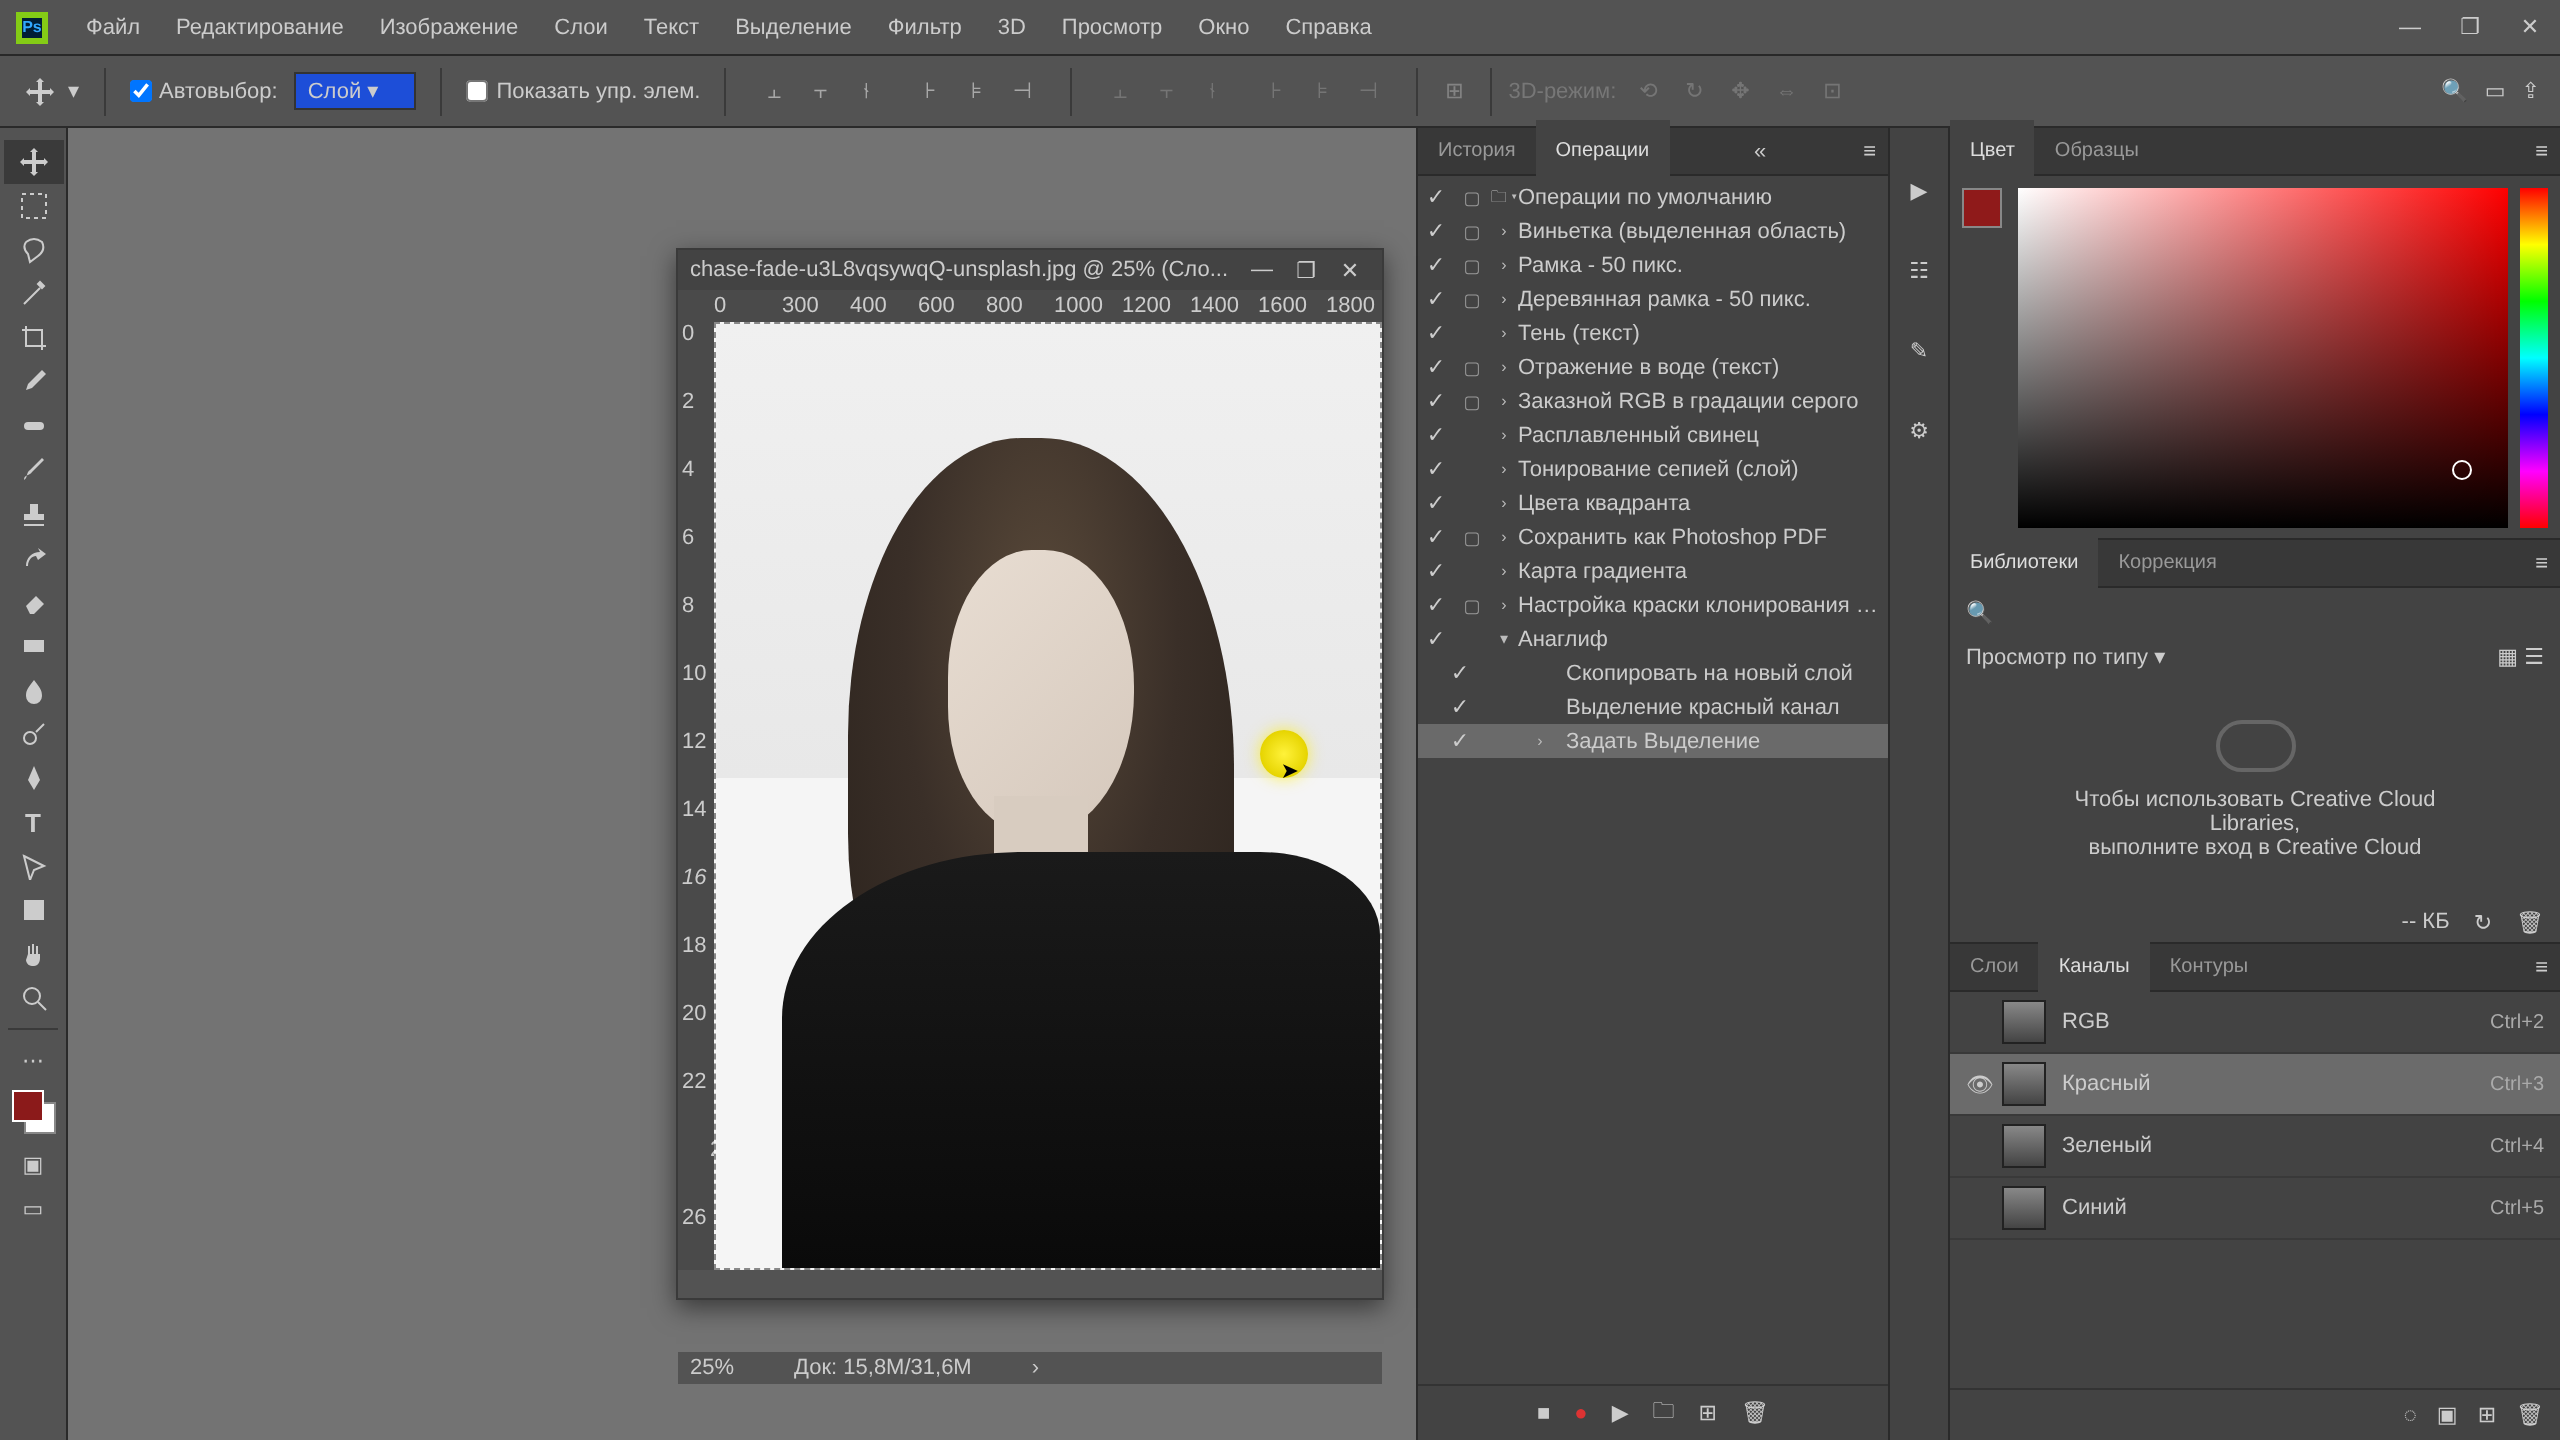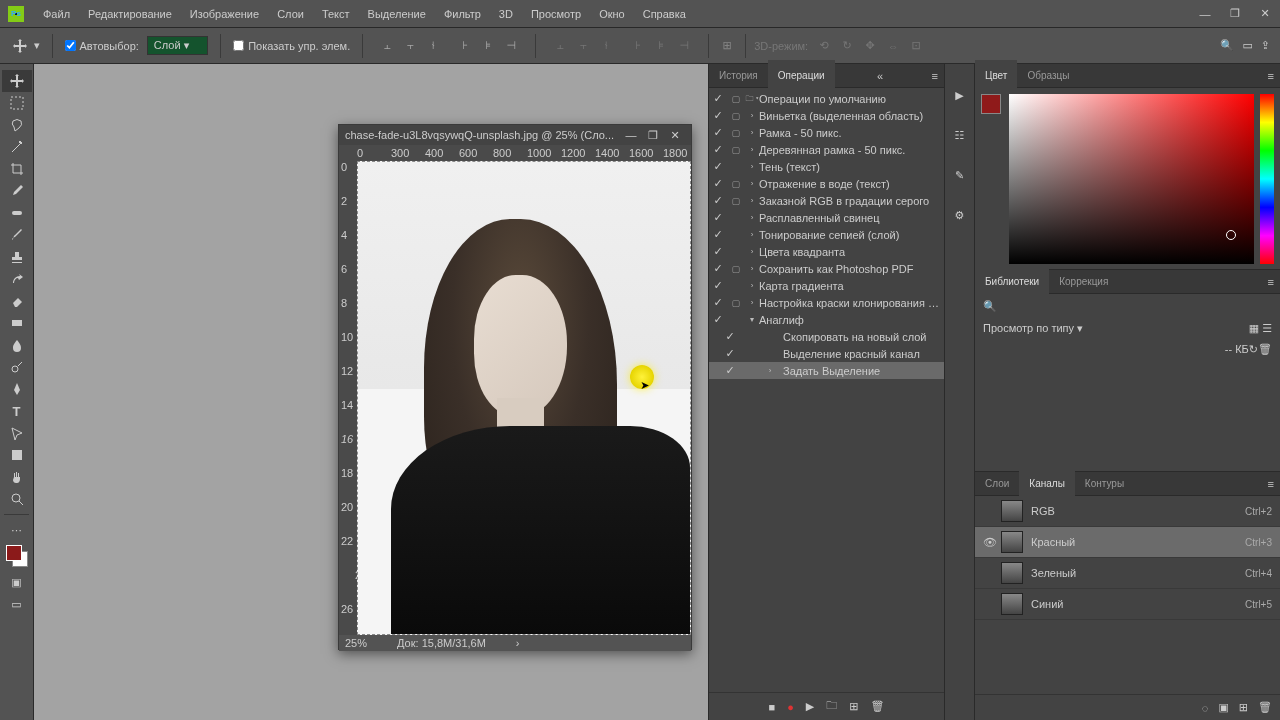--- a/index.html
+++ b/index.html
@@ -1,57 +1,57 @@
 <!DOCTYPE html>
 <html><head>
 <meta charset="utf-8">
 <style>
 *{margin:0;padding:0;box-sizing:border-box;font-family:Arial,sans-serif;font-size:11px;color:#ccc;}
 body{background:#323232;width:1280px;height:720px;overflow:hidden;}
 .menubar{height:28px;background:#535353;display:flex;align-items:center;padding-left:8px;border-bottom:1px solid #282828;}
-.menubar .ps-icon{width:16px;height:16px;background:#001e36;border:7px solid #84cc16;margin-right:10px;display:flex;align-items:center;justify-content:center;font-size:8px;color:#31a8ff;font-weight:bold;}
+.menubar .ps-icon{width:16px;height:16px;background:#001e36;border:3px solid #84cc16;margin-right:10px;display:flex;align-items:center;justify-content:center;font-size:8px;color:#31a8ff;font-weight:bold;}
 .menubar .menu-item{padding:0 9px;height:100%;display:flex;align-items:center;cursor:pointer;}
 .menubar .window-ctrls{margin-left:auto;display:flex;}
 .menubar .window-ctrls span{width:30px;height:28px;display:flex;align-items:center;justify-content:center;cursor:pointer;}
 .options-bar{height:36px;background:#535353;display:flex;align-items:center;padding:0 10px;border-bottom:1px solid #2a2a2a;}
 .tool-icon{width:20px;height:20px;display:flex;align-items:center;justify-content:center;}
 .options-bar .sep{width:1px;height:24px;background:#3a3a3a;margin:0 8px;}
 .options-bar label{display:flex;align-items:center;gap:4px;margin:0 4px;}
-.options-bar .dropdown{background:#14532d;padding:2px 18px 2px 6px;margin:0 4px;border:1px solid #333;}
+.options-bar .dropdown{background:#1d4ed8;padding:2px 18px 2px 6px;margin:0 4px;border:1px solid #333;}
 .align-group{display:flex;gap:3px;margin:0 6px;}
 .align-btn{width:20px;height:20px;display:flex;align-items:center;justify-content:center;opacity:0.7;}
 .right-icons{margin-left:auto;display:flex;gap:8px;}
 .main{display:flex;height:656px;}
 .toolbar{width:34px;background:#535353;border-right:1px solid #2a2a2a;display:flex;flex-direction:column;padding-top:6px;}
 .toolbar .tool{width:30px;height:22px;margin:0 auto;display:flex;align-items:center;justify-content:center;cursor:pointer;position:relative;}
 .toolbar .tool.active{background:#3a3a3a;}
 .toolbar .divider{height:1px;background:#3a3a3a;margin:4px 4px;}
 .toolbar .swatch{width:22px;height:22px;margin:4px auto;position:relative;}
 .swatch .fg{width:16px;height:16px;background:#8b1a1a;border:1px solid #fff;position:absolute;top:0;left:0;}
 .swatch .bg{width:16px;height:16px;background:#fff;border:1px solid #888;position:absolute;bottom:0;right:0;}
-.workspace{flex:1;background:#a3a3a3;position:relative;}
+.workspace{flex:1;background:#737373;position:relative;}
 .doc-window{position:absolute;left:304px;top:60px;width:354px;height:526px;background:#535353;border:1px solid #3a3a3a;box-shadow:0 4px 12px rgba(0,0,0,0.5);}
 .doc-title{height:20px;background:#434343;display:flex;align-items:center;padding:0 6px;font-size:10px;}
 .doc-title .ctrls{margin-left:auto;display:flex;gap:2px;}
 .doc-title .ctrls span{width:20px;text-align:center;cursor:pointer;}
 .ruler-h{height:16px;background:#4a4a4a;display:flex;font-size:8px;color:#999;position:relative;padding-left:18px;}
 .ruler-h span{position:absolute;top:2px;}
 .canvas-area{display:flex;height:474px;}
 .ruler-v{width:18px;background:#4a4a4a;position:relative;font-size:8px;color:#999;}
 .ruler-v span{position:absolute;left:2px;}
 .canvas{flex:1;background:#f5f5f5;border:1px dashed #888;position:relative;overflow:hidden;}
 .portrait{position:absolute;inset:0;}
 .sky{position:absolute;top:0;left:0;right:0;height:48%;background:linear-gradient(#f0f0f0,#e8e8e8);}
 .hair{position:absolute;top:12%;left:20%;width:58%;height:70%;background:radial-gradient(ellipse at 50% 30%,#5a4a3a,#3a2f28 50%,#2a221c);border-radius:45% 50% 30% 40%;}
 .face{position:absolute;top:24%;left:35%;width:28%;height:30%;background:linear-gradient(135deg,#e8ddd2,#d5c8bc);border-radius:45% 48% 50% 45%;}
 .neck{position:absolute;top:50%;left:42%;width:14%;height:10%;background:#d8ccc0;}
 .body{position:absolute;top:56%;left:10%;right:0;bottom:0;background:linear-gradient(#1a1a1a,#0a0a0a);border-radius:40% 20% 0 0;}
 .highlight{position:absolute;top:43%;left:82%;width:24px;height:24px;background:radial-gradient(circle,#fff23a,#e6d400 70%);border-radius:50%;box-shadow:0 0 8px rgba(255,240,0,0.7);}
 .cursor{position:absolute;top:46%;left:85%;font-size:11px;color:#000;}
-.doc-status{height:16px;background:#535353;padding:0 6px;font-size:10px;display:flex;align-items:center;gap:30px;}
+.doc-status{height:16px;background:#535353;padding:0 6px;font-size:10px;display:flex;align-items:center;gap:30px;margin-top:41px;}
 .panels-col{width:236px;background:#434343;border-left:1px solid #2a2a2a;display:flex;flex-direction:column;}
 .panels-narrow{width:30px;background:#434343;border-left:1px solid #2a2a2a;display:flex;flex-direction:column;align-items:center;padding-top:20px;gap:18px;}
 .panels-narrow .picon{width:22px;height:22px;display:flex;align-items:center;justify-content:center;cursor:pointer;}
 .panel-tabs{height:24px;background:#383838;display:flex;align-items:center;border-bottom:1px solid #2a2a2a;}
 .panel-tabs .tab{padding:16px 10px;height:100%;display:flex;align-items:center;cursor:pointer;font-size:10px;color:#999;}
 .panel-tabs .tab.active{background:#434343;color:#ddd;}
 .panel-tabs .collapse{margin-left:auto;padding:0 6px;cursor:pointer;}
 .actions-list{flex:1;overflow:auto;padding:2px 0;}
 .action-row{display:flex;align-items:center;height:17px;font-size:10px;padding-right:4px;}
 .action-row .chk{width:18px;text-align:center;color:#ccc;}
@@ -69,21 +69,21 @@
 .color-body{display:flex;padding:6px;gap:6px;height:182px;}
 .color-swatches{width:22px;}
 .cs-fg{width:20px;height:20px;background:#8f1a1a;border:1px solid #888;}
 .color-field{flex:1;background:linear-gradient(to bottom,rgba(0,0,0,0),#000),linear-gradient(to right,#fff,#ff0000);position:relative;}
 .color-ind{position:absolute;bottom:24px;right:18px;width:10px;height:10px;border:1px solid #fff;border-radius:50%;}
 .hue-strip{width:14px;background:linear-gradient(#f00,#ff0,#0f0,#0ff,#00f,#f0f,#f00);}
 .lib-panel{flex:0 0 202px;border-bottom:1px solid #2a2a2a;display:flex;flex-direction:column;}
 .lib-search{height:24px;display:flex;align-items:center;padding:0 8px;color:#888;}
 .lib-body{flex:1;display:flex;align-items:center;justify-content:center;flex-direction:column;text-align:center;color:#888;padding:10px;}
 .cloud-icon{width:40px;height:26px;border:2px solid #666;border-radius:13px;margin-bottom:8px;}
-.lib-footer{height:20px;display:flex;align-items:center;justify-content:flex-end;padding:0 8px;gap:0;color:#888;}
+.lib-footer{height:20px;display:flex;align-items:center;justify-content:flex-end;padding:0 8px;gap:12px;color:#888;}
 .channels-panel{flex:1;display:flex;flex-direction:column;}
 .chan-list{flex:1;}
 .chan-row{display:flex;align-items:center;height:31px;padding:0 8px;border-bottom:1px solid #393939;cursor:pointer;}
 .chan-row.selected{background:#6b6b6b;}
 .chan-row .vis{width:18px;}
 .chan-row .thumb{width:22px;height:22px;background:linear-gradient(#888,#444);border:1px solid #222;margin-right:8px;}
 .chan-row .name{flex:1;}
 .chan-row .shortcut{color:#aaa;font-size:10px;}
 .chan-footer{height:26px;display:flex;align-items:center;justify-content:flex-end;padding:0 8px;gap:10px;border-top:1px solid #333;}
 input[type=checkbox]{width:11px;height:11px;}
@@ -491,20 +491,26 @@
       <div class="panel-tabs">
         <div class="tab active">Библиотеки</div>
         <div class="tab">Коррекция</div>
         <div class="collapse">≡</div>
       </div>
       <div class="lib-search">🔍</div>
       <div style="padding:4px 8px;display:flex;align-items:center;justify-content:space-between">
         <span><span>Просмотр по типу</span> ▾</span>
         <span><span>▦</span> <span>☰</span></span>
       </div>
+      <div class="lib-body">
+        <div class="cloud-icon"></div>
+        <div>Чтобы использовать Creative Cloud</div>
+        <div>Libraries,</div>
+        <div>выполните вход в Creative Cloud</div>
+      </div>
       <div class="lib-footer">
         <span>-- КБ</span>
         <span>↻</span>
         <span>🗑</span>
       </div>
     </div>
 
     <div class="channels-panel">
       <div class="panel-tabs">
         <div class="tab">Слои</div>

